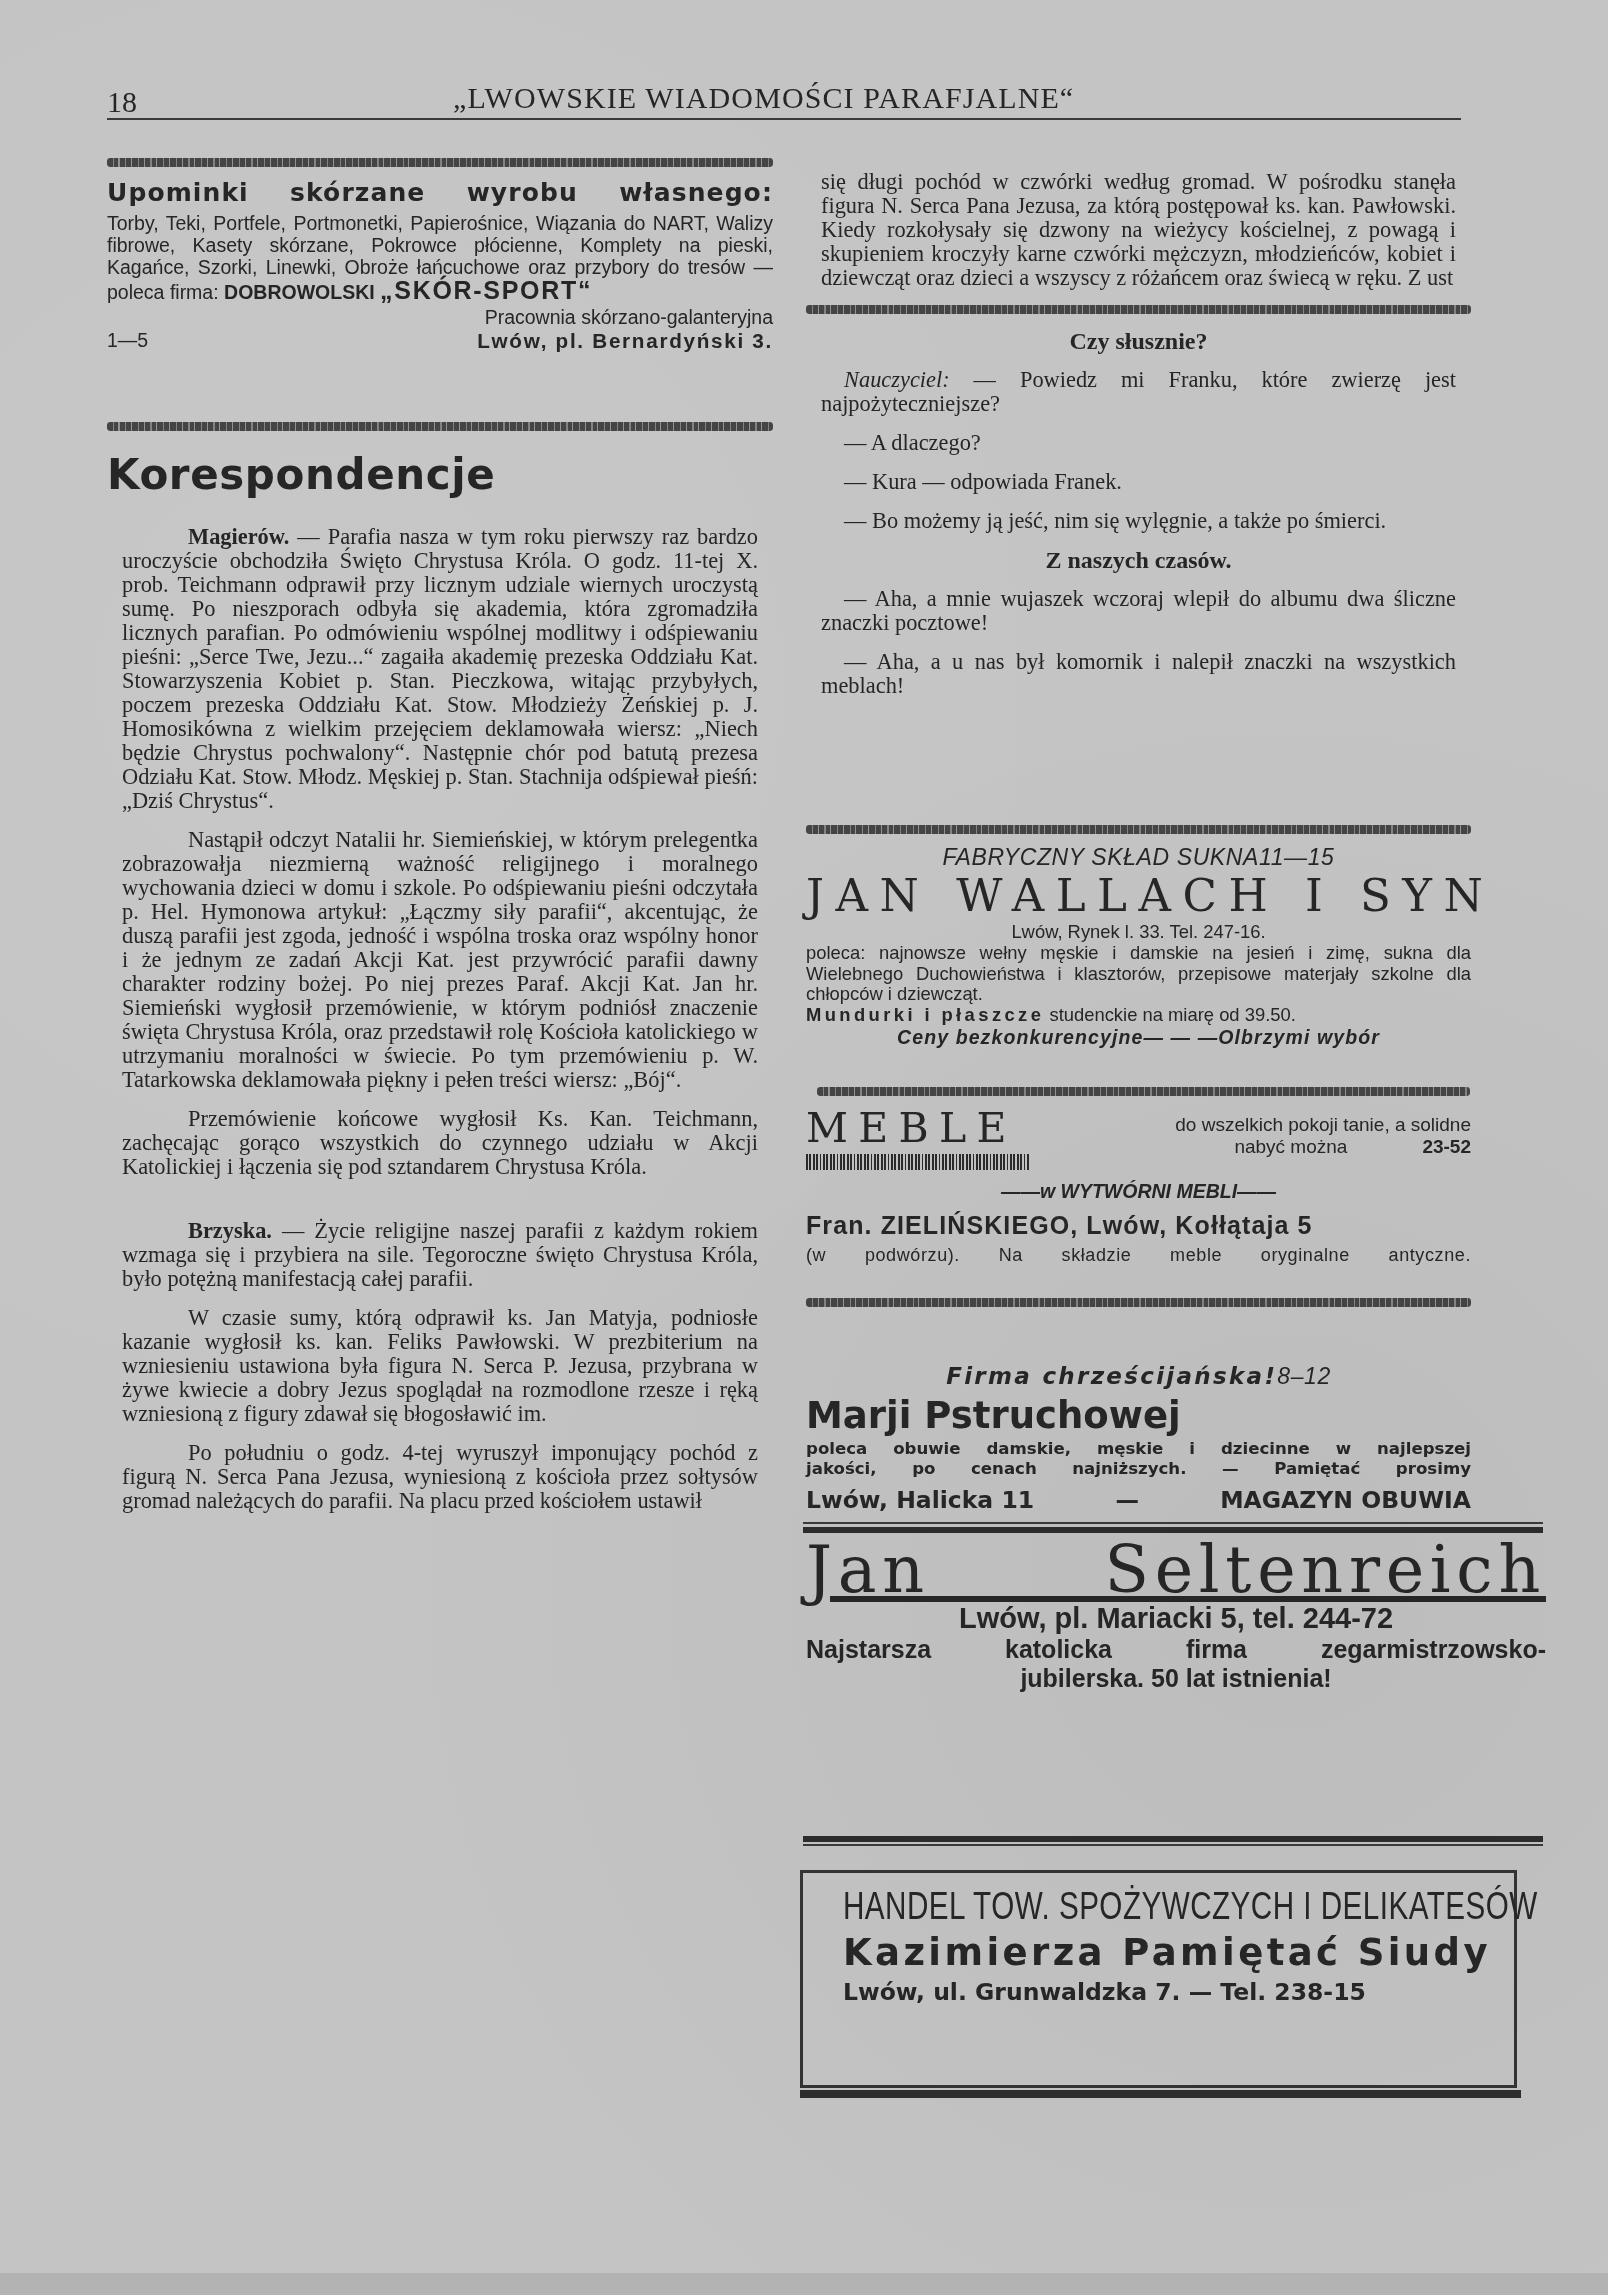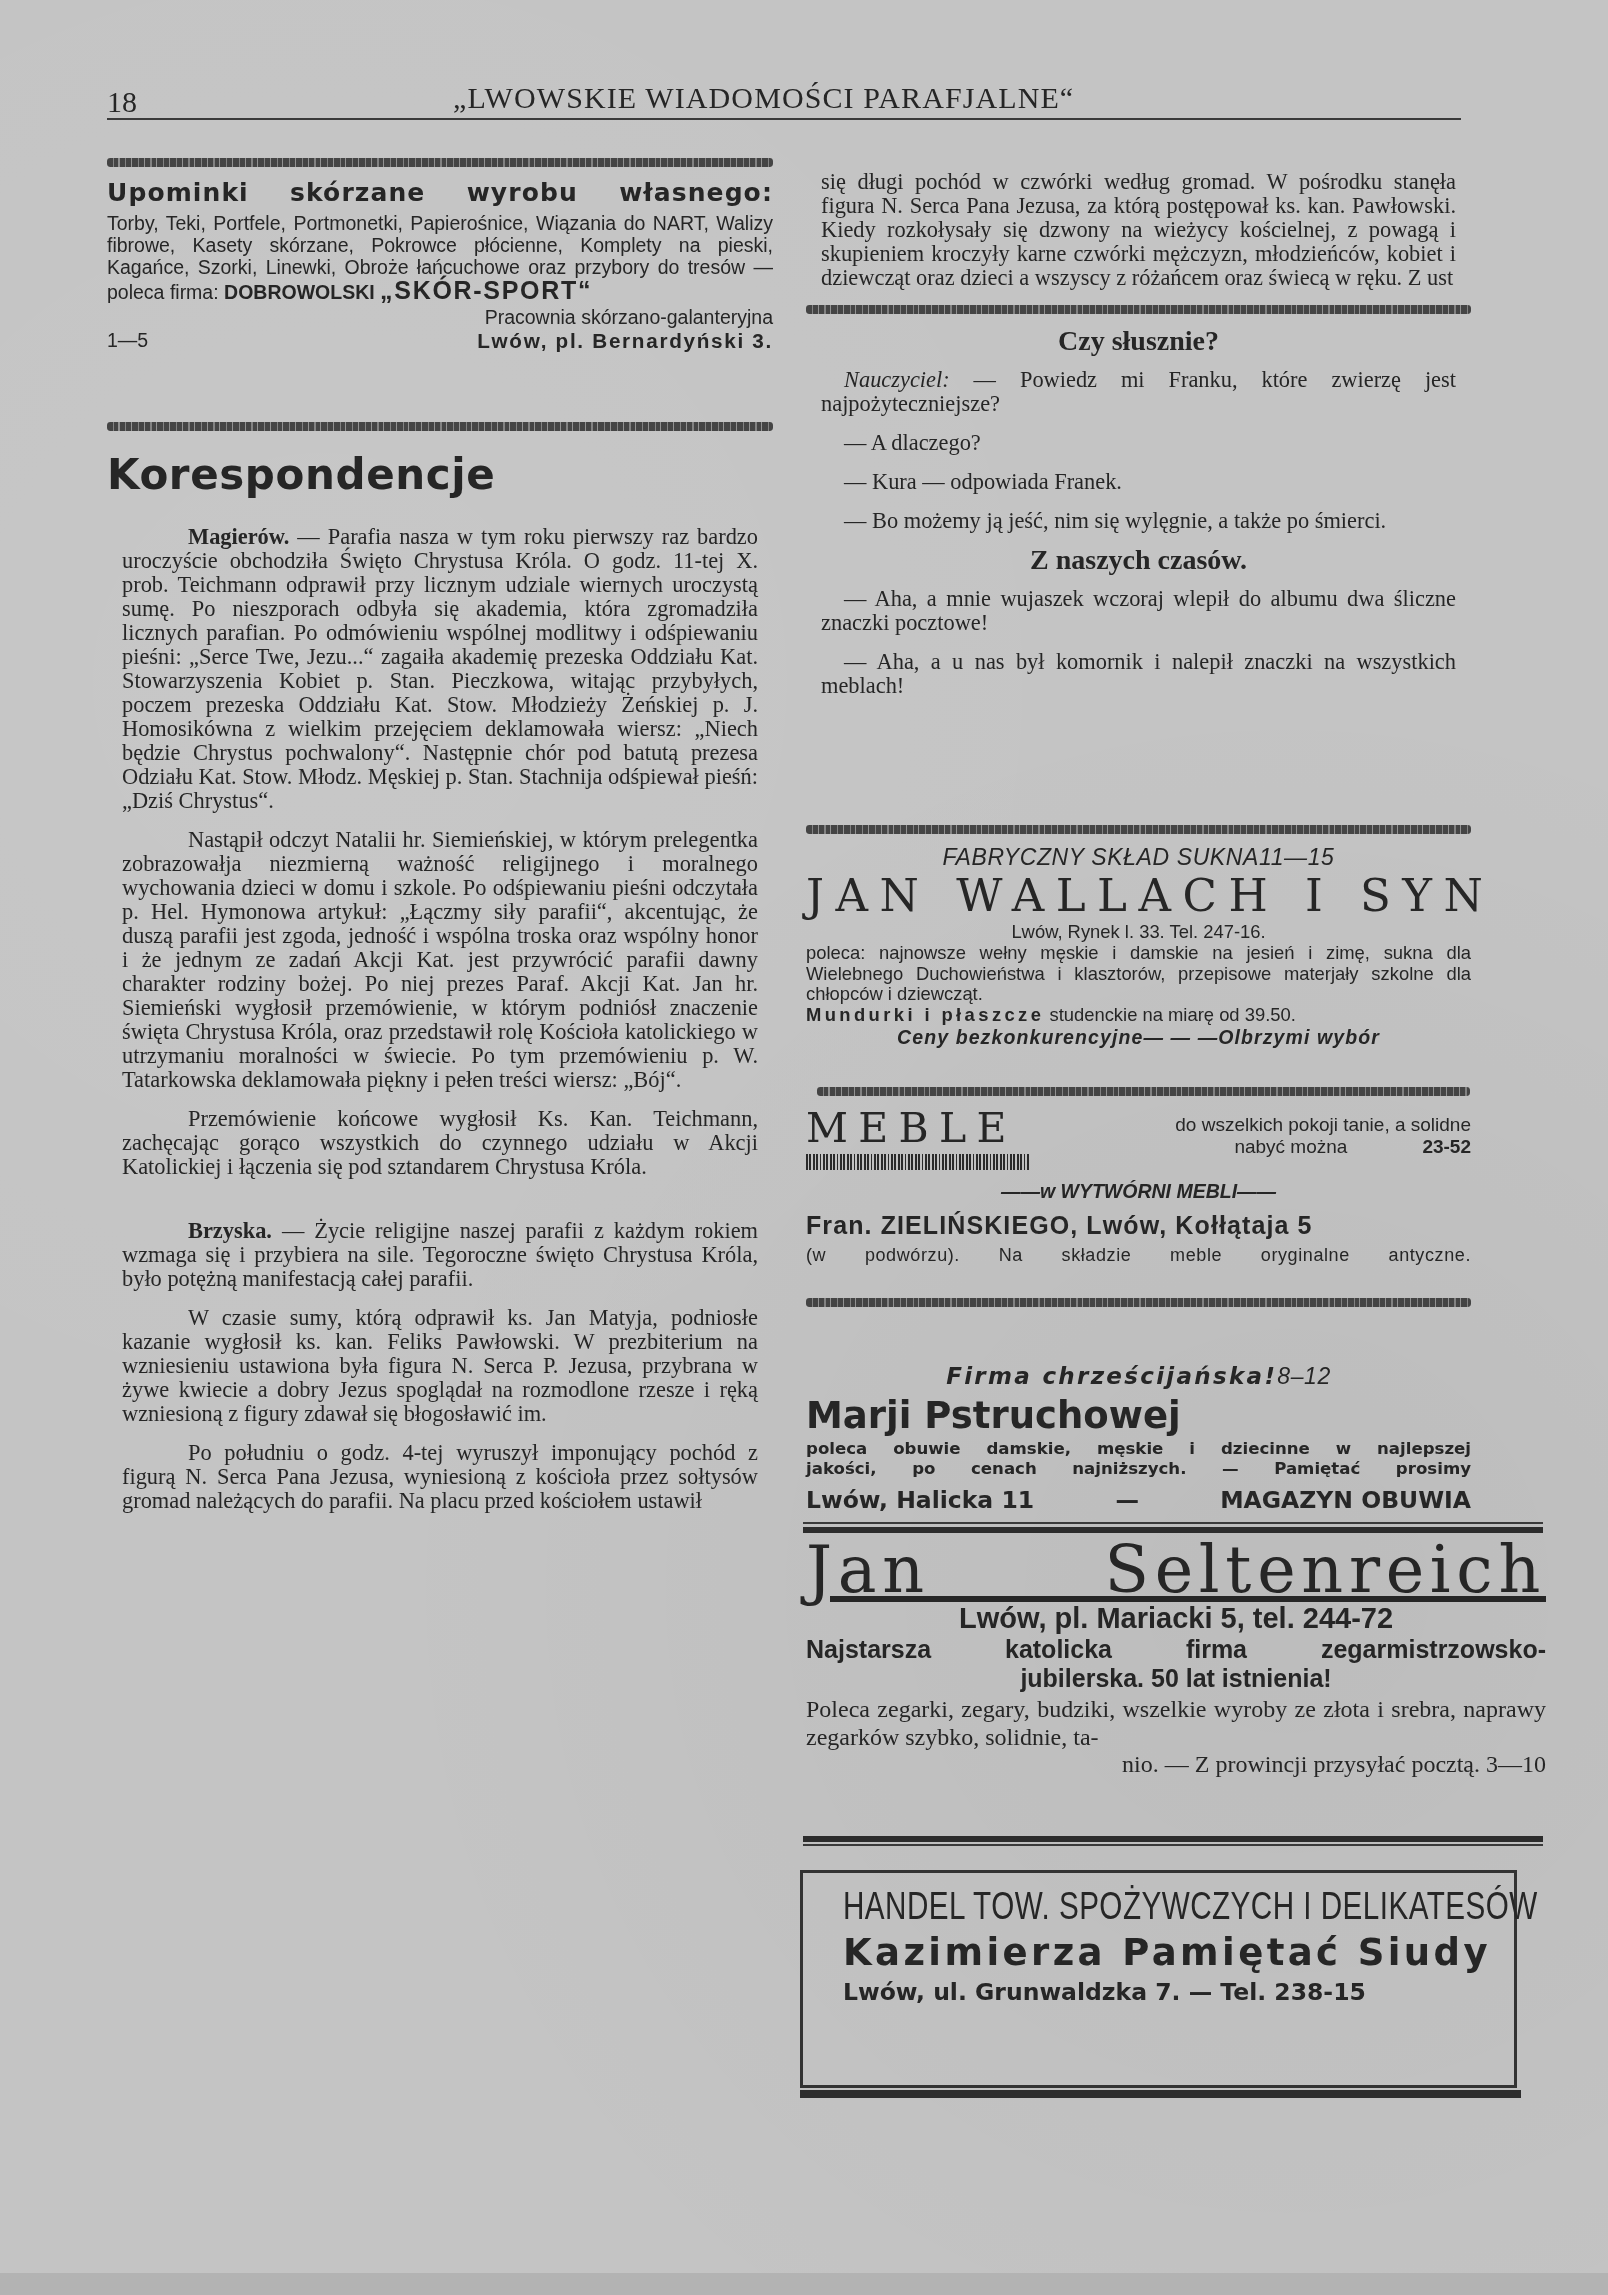--- a/index.html
+++ b/index.html
@@ -43,21 +43,21 @@
   .ad1-foot { display: flex; justify-content: space-between; font-family: "Liberation Sans", sans-serif; font-size: 19.5px; line-height: 23px; margin-top: 2.3px; }
   .ad1-foot .right { text-align: right; }
   .ad1-foot .addr { font-weight: bold; font-size: 20.7px; }
 
   .section-title { left: 107px; top: 450px; font-family: "DejaVu Sans", sans-serif; font-weight: bold; font-size: 42px; letter-spacing: 0.6px; }
 
   .main-left { left: 107px; top: 510px; width: 666px; }
   .place { font-weight: bold; }
 
   .main-right { left: 806px; top: 155px; width: 665px; }
-  .center-head { text-align: center; font-weight: bold; font-size: 28px; margin: 17px 0 11.5px 0; text-indent: 0 !important; }
+  .center-head { text-align: center; font-weight: bold; font-size: 24px; margin: 17px 0 11.5px 0; text-indent: 0 !important; }
   .dialog { text-indent: 23px !important; }
   .italic { font-style: italic; }
 
   
   .ad-wallach { left: 806px; top: 829px; width: 665px; font-family: "Liberation Sans", sans-serif; }
   .row-between { display: flex; justify-content: center; align-items: baseline; font-style: italic; }
   .wallach-top { font-size: 23px; letter-spacing: 0.6px; }
   .wallach-name { font-family: "DejaVu Serif", serif; font-size: 45px; letter-spacing: 11.5px; white-space: nowrap; text-align: justify; text-align-last: justify; line-height: 49px; }
   .wallach-addr { text-align: center; font-size: 18.4px; line-height: 23px; }
   .wallach-body { font-size: 18.4px; line-height: 20.7px; text-align: justify; }
@@ -209,24 +209,20 @@
 
   <div class="abs thin-rule" style="left:803px; top:1522px; width:740px;"></div>
   <div class="abs thick-rule" style="left:803px; top:1527px; width:740px;"></div>
   <div class="abs ad-selt" style="top:1538px;">
     <div class="selt-name">Jan Seltenreich</div>
     <div class="selt-addr">Lwów, pl. Mariacki 5, tel. 244-72</div>
     <div class="selt-tag">
       <span class="l1">Najstarsza katolicka firma zegarmistrzowsko-</span>
       <span>jubilerska. 50 lat istnienia!</span>
     </div>
-    <div class="selt-body">
-      <span>Poleca zegarki, zegary, budziki, wszelkie wyroby ze złota i srebra, naprawy zegarków szybko, solidnie, ta-</span>
-      <span class="last">nio. — Z prowincji przysyłać pocztą.   3—10</span>
-    </div>
   </div>
   <div class="abs thick-rule" style="left:803px; top:1836px; width:740px;"></div>
   <div class="abs thin-rule" style="left:803px; top:1844px; width:740px;"></div>
 
   <div class="abs ad-siudy">
     <div class="siudy-head">HANDEL TOW. SPOŻYWCZYCH I DELIKATESÓW</div>
     <div class="siudy-name">Kazimierza Pamiętać Siudy</div>
     <div class="siudy-addr">Lwów, ul. Grunwaldzka 7. — Tel. 238-15</div>
   </div>
   <div class="abs siudy-shadow"></div>

